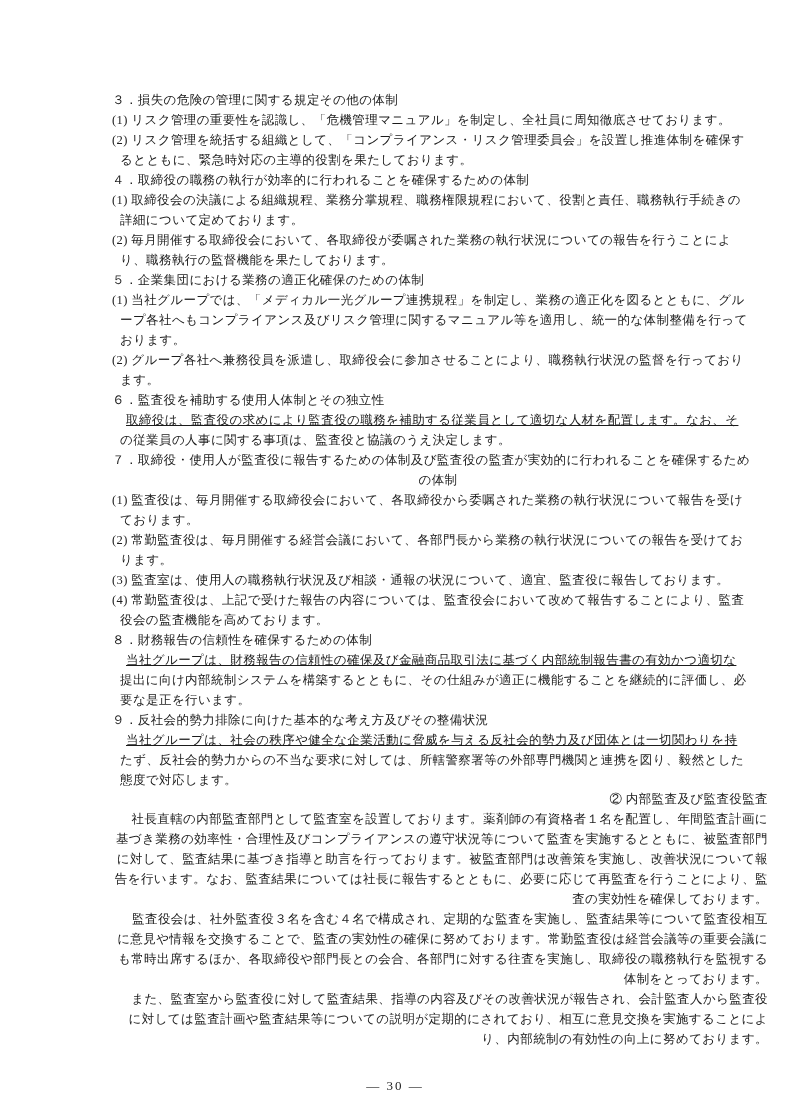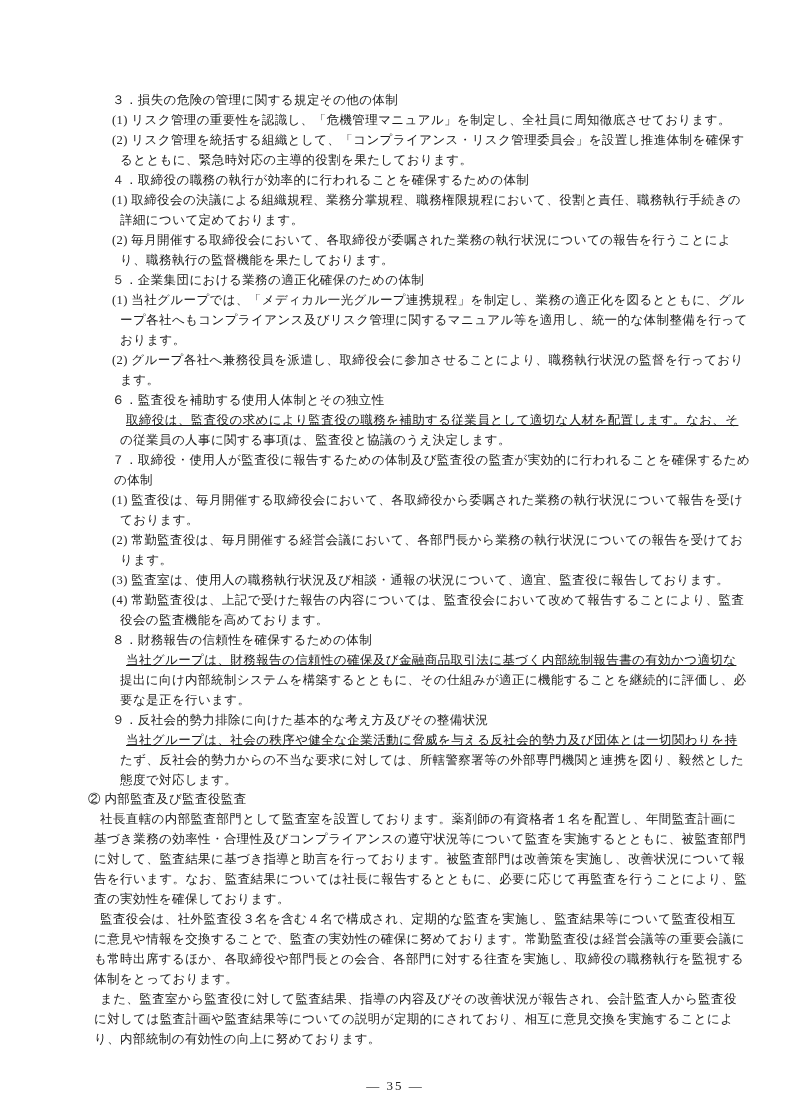--- a/index.html
+++ b/index.html
@@ -15,30 +15,30 @@
     overflow: hidden;
     font-family: "Liberation Serif", "DejaVu Serif", serif;
     color: #1b1b1b;
     margin-top: 27px;
   }
   .block {
     position: absolute;
     white-space: pre;
   }
   .block1 { left: 112px; top: 63px;  width: 650px; }
-  .block2 { left: 88px;  top: 762px; width: 680px; }
+  .block2 { left: 88px;  top: 762px; width: 680px; text-align: right; }
   .doc-line {
     font-size: 12.5px;
     line-height: 20px;
     height: 20px;
     letter-spacing: 0.4px;
   }
   
   .block1 .h  { padding-left: 0; }      
-  .block1 .hc { padding-left: 2px; }    
+  .block1 .hc { padding-left: 2px; text-align: center; }    
   .block1 .i  { padding-left: 0; }      
   .block1 .c  { padding-left: 8px; }    
   .block1 .p  { padding-left: 14px; text-decoration: underline; }   
   .block2 .h  { padding-left: 0; }      
   .block2 .p  { padding-left: 12px; }   
   .block2 .c  { padding-left: 6px; }    
   .footer {
     position: absolute;
     top: 1049px;
     left: 0;
@@ -48,14 +48,14 @@
     line-height: 20px;
     letter-spacing: 2px;
   }
 </style>
 </head>
 <body>
 
 <div class="page">
   <div class="block block1"><div class="doc-line h">３．損失の危険の管理に関する規定その他の体制</div><div class="doc-line i">(1) リスク管理の重要性を認識し、「危機管理マニュアル」を制定し、全社員に周知徹底させております。</div><div class="doc-line i">(2) リスク管理を統括する組織として、「コンプライアンス・リスク管理委員会」を設置し推進体制を確保す</div><div class="doc-line c">るとともに、緊急時対応の主導的役割を果たしております。</div><div class="doc-line h">４．取締役の職務の執行が効率的に行われることを確保するための体制</div><div class="doc-line i">(1) 取締役会の決議による組織規程、業務分掌規程、職務権限規程において、役割と責任、職務執行手続きの</div><div class="doc-line c">詳細について定めております。</div><div class="doc-line i">(2) 毎月開催する取締役会において、各取締役が委嘱された業務の執行状況についての報告を行うことによ</div><div class="doc-line c">り、職務執行の監督機能を果たしております。</div><div class="doc-line h">５．企業集団における業務の適正化確保のための体制</div><div class="doc-line i">(1) 当社グループでは、「メディカル一光グループ連携規程」を制定し、業務の適正化を図るとともに、グル</div><div class="doc-line c">ープ各社へもコンプライアンス及びリスク管理に関するマニュアル等を適用し、統一的な体制整備を行って</div><div class="doc-line c">おります。</div><div class="doc-line i">(2) グループ各社へ兼務役員を派遣し、取締役会に参加させることにより、職務執行状況の監督を行っており</div><div class="doc-line c">ます。</div><div class="doc-line h">６．監査役を補助する使用人体制とその独立性</div><div class="doc-line p">取締役は、監査役の求めにより監査役の職務を補助する従業員として適切な人材を配置します。なお、そ</div><div class="doc-line c">の従業員の人事に関する事項は、監査役と協議のうえ決定します。</div><div class="doc-line h">７．取締役・使用人が監査役に報告するための体制及び監査役の監査が実効的に行われることを確保するため</div><div class="doc-line hc">の体制</div><div class="doc-line i">(1) 監査役は、毎月開催する取締役会において、各取締役から委嘱された業務の執行状況について報告を受け</div><div class="doc-line c">ております。</div><div class="doc-line i">(2) 常勤監査役は、毎月開催する経営会議において、各部門長から業務の執行状況についての報告を受けてお</div><div class="doc-line c">ります。</div><div class="doc-line i">(3) 監査室は、使用人の職務執行状況及び相談・通報の状況について、適宜、監査役に報告しております。</div><div class="doc-line i">(4) 常勤監査役は、上記で受けた報告の内容については、監査役会において改めて報告することにより、監査</div><div class="doc-line c">役会の監査機能を高めております。</div><div class="doc-line h">８．財務報告の信頼性を確保するための体制</div><div class="doc-line p">当社グループは、財務報告の信頼性の確保及び金融商品取引法に基づく内部統制報告書の有効かつ適切な</div><div class="doc-line c">提出に向け内部統制システムを構築するとともに、その仕組みが適正に機能することを継続的に評価し、必</div><div class="doc-line c">要な是正を行います。</div><div class="doc-line h">９．反社会的勢力排除に向けた基本的な考え方及びその整備状況</div><div class="doc-line p">当社グループは、社会の秩序や健全な企業活動に脅威を与える反社会的勢力及び団体とは一切関わりを持</div><div class="doc-line c">たず、反社会的勢力からの不当な要求に対しては、所轄警察署等の外部専門機関と連携を図り、毅然とした</div><div class="doc-line c">態度で対応します。</div></div>
   <div class="block block2"><div class="doc-line h">② 内部監査及び監査役監査</div><div class="doc-line p">社長直轄の内部監査部門として監査室を設置しております。薬剤師の有資格者１名を配置し、年間監査計画に</div><div class="doc-line c">基づき業務の効率性・合理性及びコンプライアンスの遵守状況等について監査を実施するとともに、被監査部門</div><div class="doc-line c">に対して、監査結果に基づき指導と助言を行っております。被監査部門は改善策を実施し、改善状況について報</div><div class="doc-line c">告を行います。なお、監査結果については社長に報告するとともに、必要に応じて再監査を行うことにより、監</div><div class="doc-line c">査の実効性を確保しております。</div><div class="doc-line p">監査役会は、社外監査役３名を含む４名で構成され、定期的な監査を実施し、監査結果等について監査役相互</div><div class="doc-line c">に意見や情報を交換することで、監査の実効性の確保に努めております。常勤監査役は経営会議等の重要会議に</div><div class="doc-line c">も常時出席するほか、各取締役や部門長との会合、各部門に対する往査を実施し、取締役の職務執行を監視する</div><div class="doc-line c">体制をとっております。</div><div class="doc-line p">また、監査室から監査役に対して監査結果、指導の内容及びその改善状況が報告され、会計監査人から監査役</div><div class="doc-line c">に対しては監査計画や監査結果等についての説明が定期的にされており、相互に意見交換を実施することによ</div><div class="doc-line c">り、内部統制の有効性の向上に努めております。</div></div>
-  <div class="footer">― 35 ―</div>
+  <div class="footer">― 30 ―</div>
 </div>
 
 </body></html>

